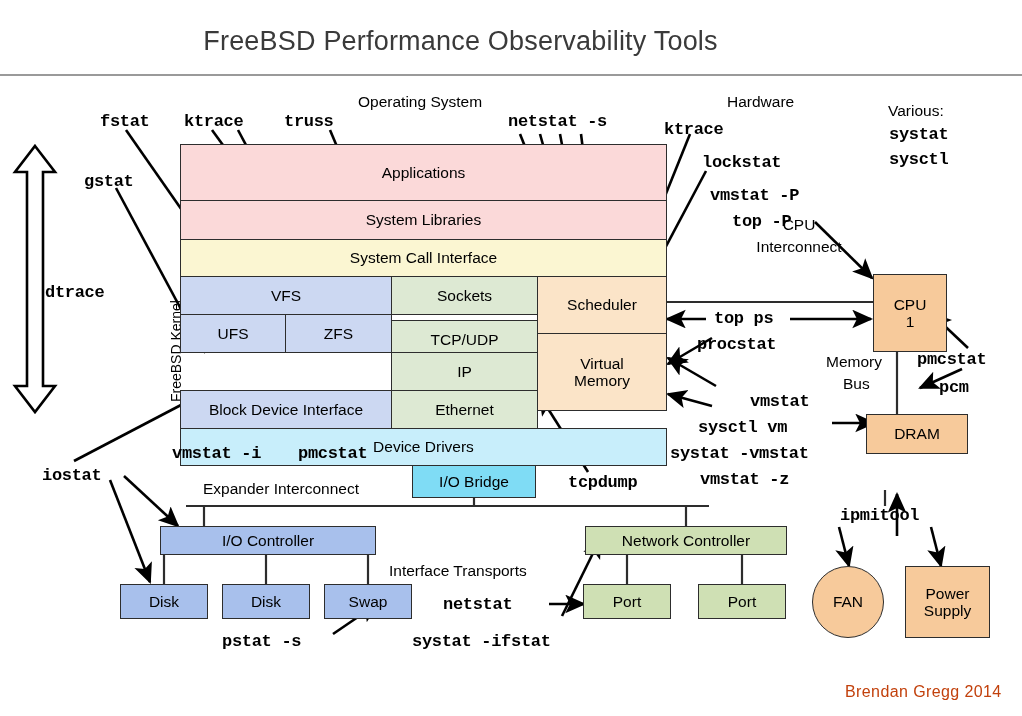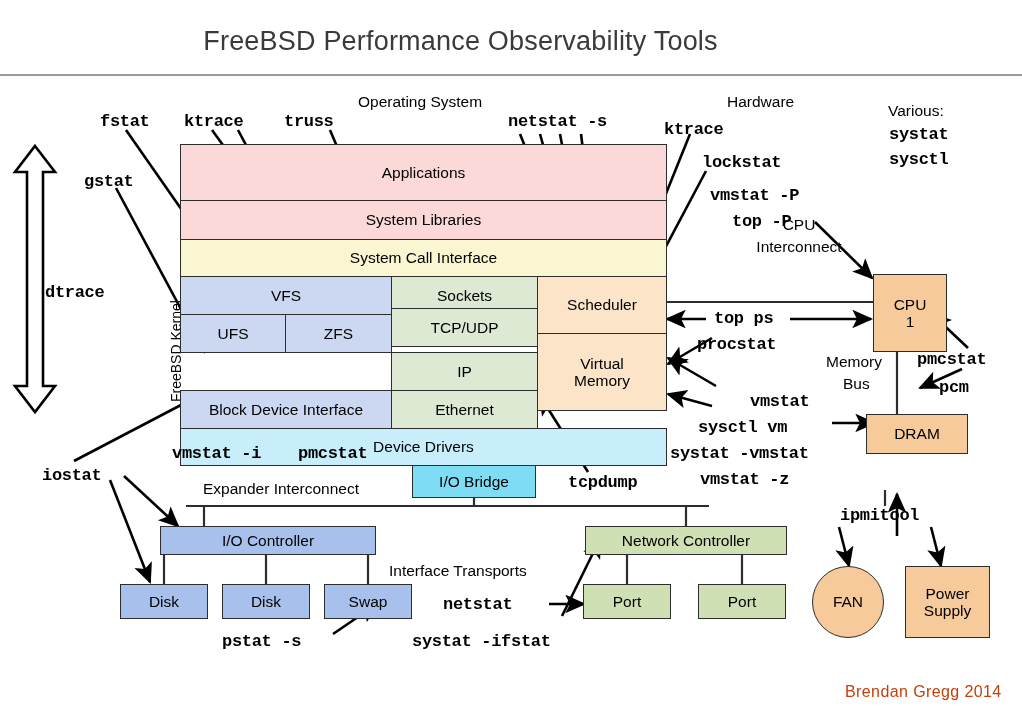--- a/index.html
+++ b/index.html
@@ -224,21 +224,21 @@
     <div class="box" style="left:180px; top:68px; width:487px; height:57px; background:#fbd9d9;">Applications</div>
     <div class="box" style="left:180px; top:124px; width:487px; height:40px; background:#fbd9d9;">System Libraries</div>
     <div class="box" style="left:180px; top:163px; width:487px; height:38px; background:#fbf6d2;">System Call Interface</div>
 
     <div class="box" style="left:180px; top:200px; width:212px; height:39px; background:#ccd8f2;">VFS</div>
     <div class="box" style="left:391px; top:200px; width:147px; height:39px; background:#dde9d3;">Sockets</div>
     <div class="box" style="left:537px; top:200px; width:130px; height:58px; background:#fbe4c8;">Scheduler</div>
 
     <div class="box" style="left:180px; top:238px; width:106px; height:39px; background:#ccd8f2;">UFS</div>
     <div class="box" style="left:285px; top:238px; width:107px; height:39px; background:#ccd8f2;">ZFS</div>
-    <div class="box" style="left:391px; top:232px; width:147px; height:39px; background:#dde9d3;">TCP/UDP</div>
+    <div class="box" style="left:391px; top:244px; width:147px; height:39px; background:#dde9d3;">TCP/UDP</div>
 
     <div class="box" style="left:391px; top:276px; width:147px; height:39px; background:#dde9d3;">IP</div>
     <div class="box" style="left:537px; top:257px; width:130px; height:78px; white-space:pre-line; background:#fbe4c8;">Virtual
 Memory</div>
 
     <div class="box" style="left:180px; top:314px; width:212px; height:39px; background:#ccd8f2;">Block Device Interface</div>
     <div class="box" style="left:391px; top:314px; width:147px; height:39px; background:#dde9d3;">Ethernet</div>
 
     <div class="box" style="left:180px; top:352px; width:487px; height:38px; background:#c8eefb;">Device Drivers</div>
 

